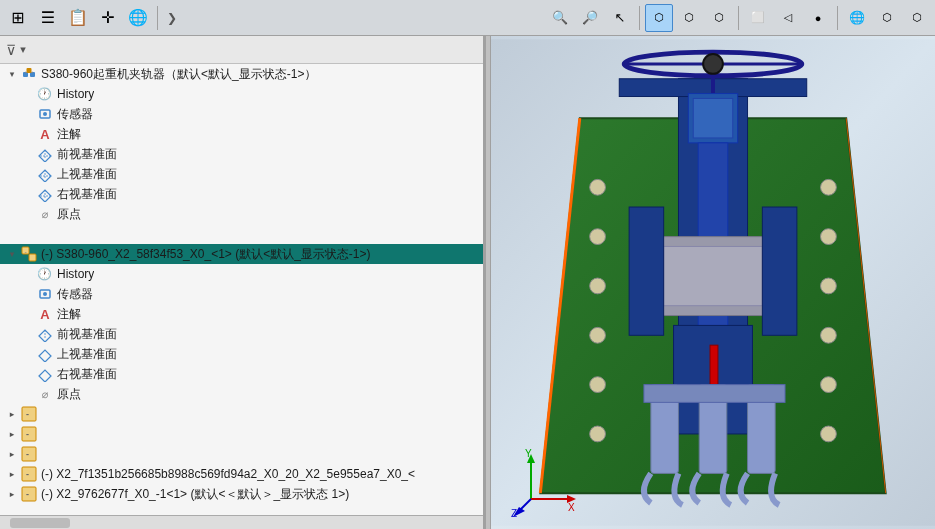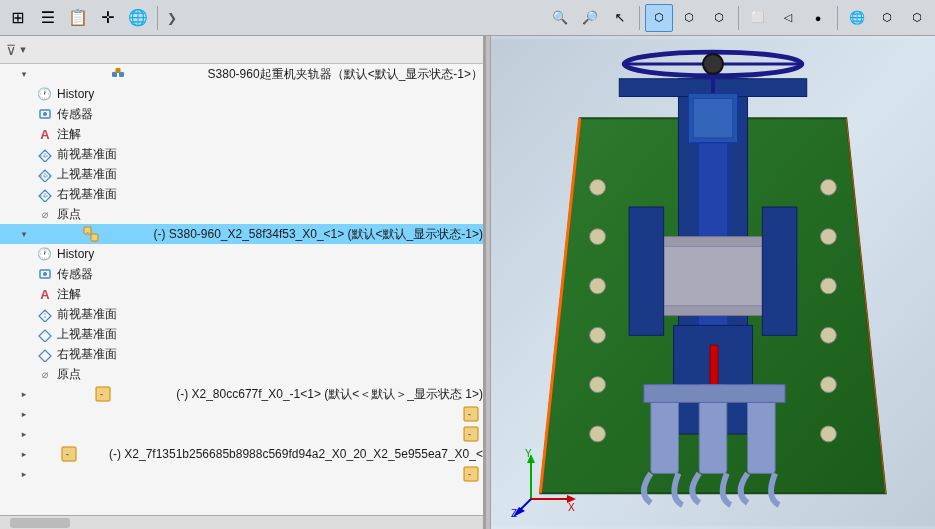--- a/index.html
+++ b/index.html
@@ -117,21 +117,21 @@
       font-size: 13px;
     }
 
     .tree-label {
       font-size: 12px;
       color: #1a1a1a;
       overflow: hidden;
       text-overflow: ellipsis;
     }
 
-    .tree-level-0 { padding-left: 16px; justify-content: space-between; }
+    .tree-level-0 { padding-left: 4px; }
     .tree-level-1 { padding-left: 20px; }
 
     
     .tree-container::-webkit-scrollbar { width: 12px; }
     .tree-container::-webkit-scrollbar-track { background: #ddd; }
     .tree-container::-webkit-scrollbar-thumb { background: #aaa; border: 1px solid #999; }
 
     
     .right-panel {
       flex: 1;
@@ -293,21 +293,21 @@
         </span>
         <span class="tree-label">右视基准面</span>
       </div>
 
       <div class="tree-item tree-level-1">
         <span class="tree-arrow empty"></span>
         <span class="tree-icon" style="font-size:11px; color:#888;">⌀</span>
         <span class="tree-label">原点</span>
       </div>
 
-      <div class="tree-item tree-level-0" style="background:#7dd3fc;">
+      <div class="tree-item tree-level-0" style="background:#0f766e;margin-top:20px;">
         <span class="tree-arrow open"></span>
         <span class="tree-icon">
           <svg width="16" height="16" viewBox="0 0 16 16">
             <rect x="1" y="1" width="7" height="7" fill="#f0d080" rx="1" stroke="#cc8800" stroke-width="1"></rect>
             <text x="3.5" y="8" font-size="7" fill="#888">-</text>
             <rect x="8" y="8" width="7" height="7" fill="#f0d080" rx="1" stroke="#cc8800" stroke-width="1"></rect>
           </svg>
         </span>
         <span class="tree-label">(-) S380-960_X2_58f34f53_X0_&lt;1&gt; (默认&lt;默认_显示状态-1&gt;)</span>
       </div>
@@ -373,21 +373,20 @@
       </div>
 
       <div class="tree-item tree-level-0">
         <span class="tree-arrow closed"></span>
         <span class="tree-icon">
           <svg width="16" height="16" viewBox="0 0 16 16">
             <rect x="1" y="1" width="14" height="14" fill="#f0d080" rx="1" stroke="#cc8800" stroke-width="1"></rect>
             <text x="5" y="11" font-size="9" fill="#666" font-weight="bold">-</text>
           </svg>
         </span>
-        <span class="tree-label">(-) X2_80cc677f_X0_-1&lt;1&gt; (默认&lt;＜默认＞_显示状态 1&gt;)</span>
       </div>
 
       <div class="tree-item tree-level-0">
         <span class="tree-arrow closed"></span>
         <span class="tree-icon">
           <svg width="16" height="16" viewBox="0 0 16 16">
             <rect x="1" y="1" width="14" height="14" fill="#f0d080" rx="1" stroke="#cc8800" stroke-width="1"></rect>
             <text x="5" y="11" font-size="9" fill="#666" font-weight="bold">-</text>
           </svg>
         </span>
@@ -415,20 +414,21 @@
       </div>
 
       <div class="tree-item tree-level-0">
         <span class="tree-arrow closed"></span>
         <span class="tree-icon">
           <svg width="16" height="16" viewBox="0 0 16 16">
             <rect x="1" y="1" width="14" height="14" fill="#f0d080" rx="1" stroke="#cc8800" stroke-width="1"></rect>
             <text x="5" y="11" font-size="9" fill="#666" font-weight="bold">-</text>
           </svg>
         </span>
+        <span class="tree-label">(-) X2_9762677f_X0_-1&lt;1&gt; (默认&lt;＜默认＞_显示状态 1&gt;)</span>
       </div>
 
     </div>
 
     <div class="bottom-scroll">
       <div style="height:10px; width:60px; background:#bbb; margin-left:10px; border-radius:3px;"></div>
     </div>
   </div>
 
   <div class="vsplitter"></div>

